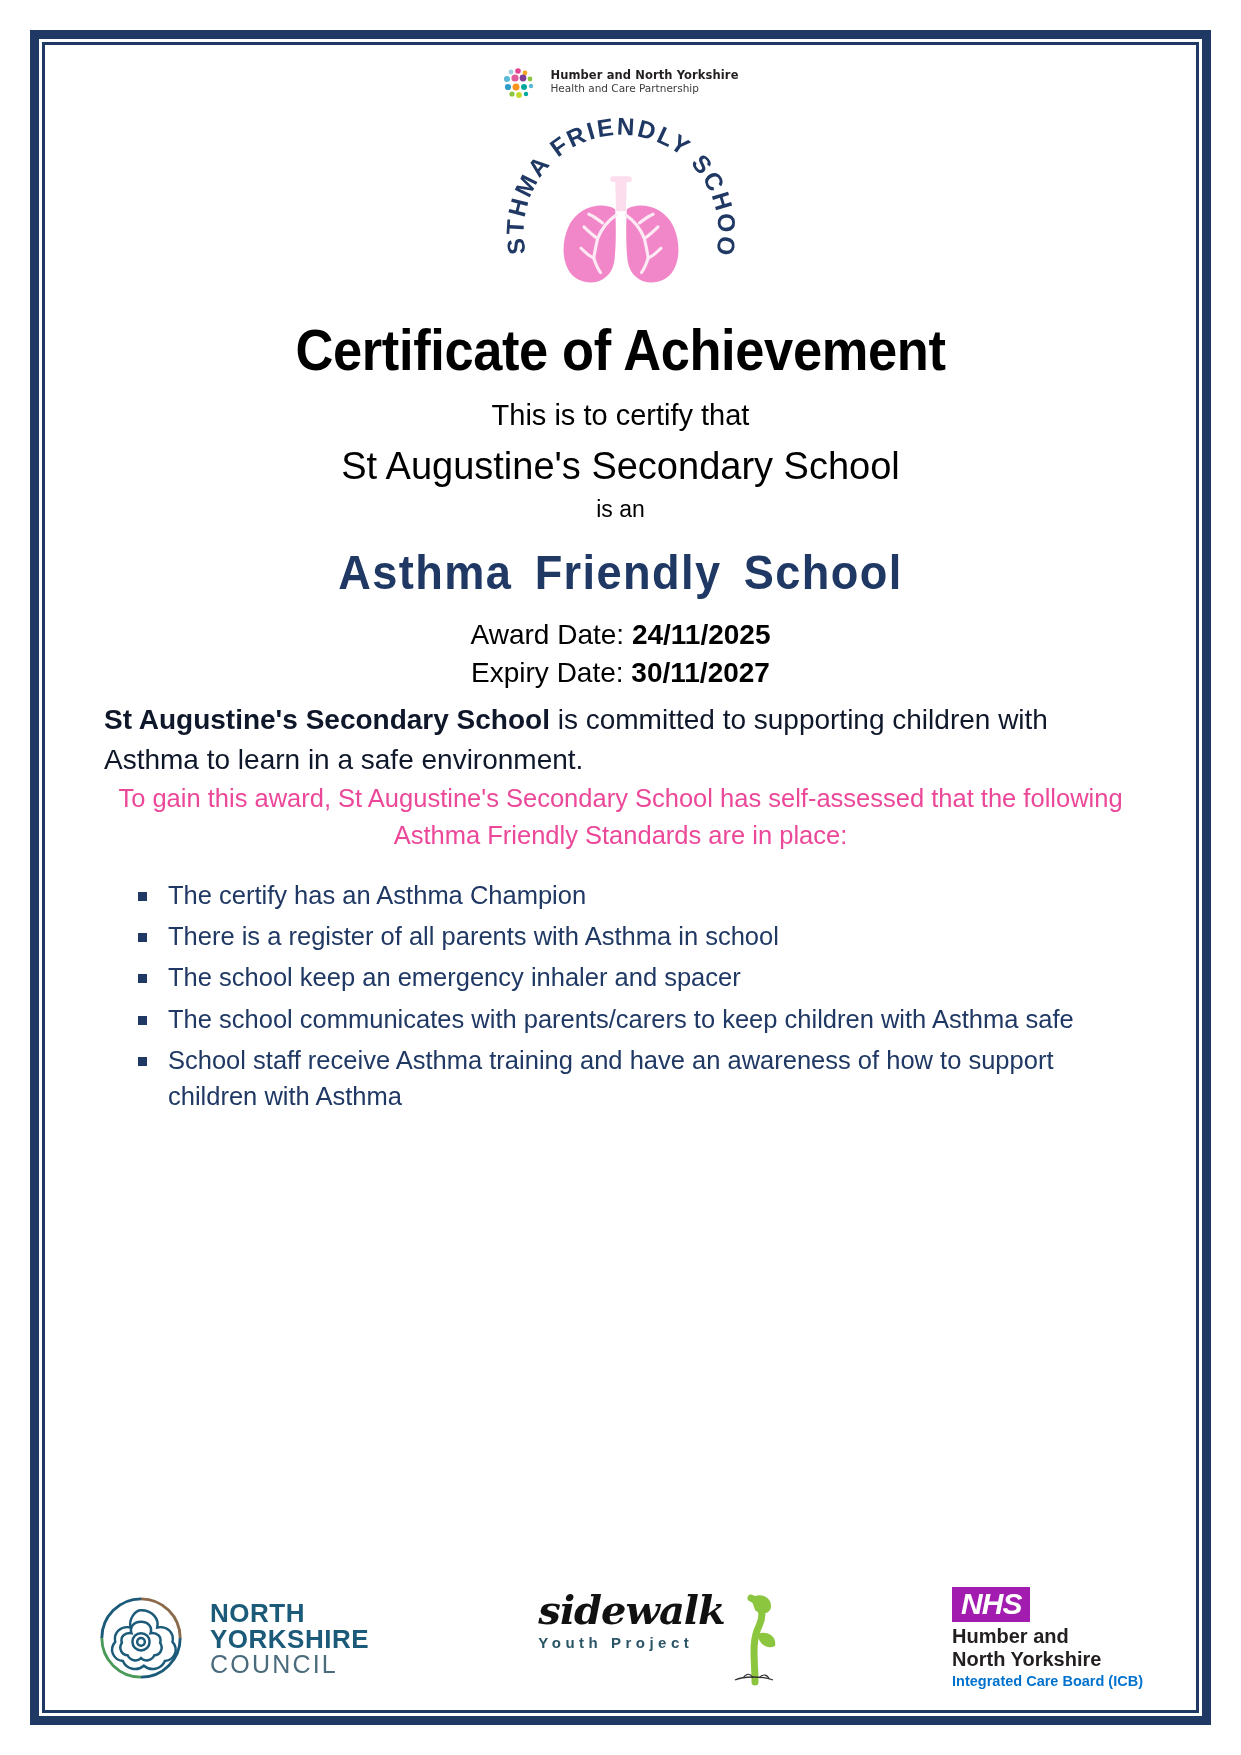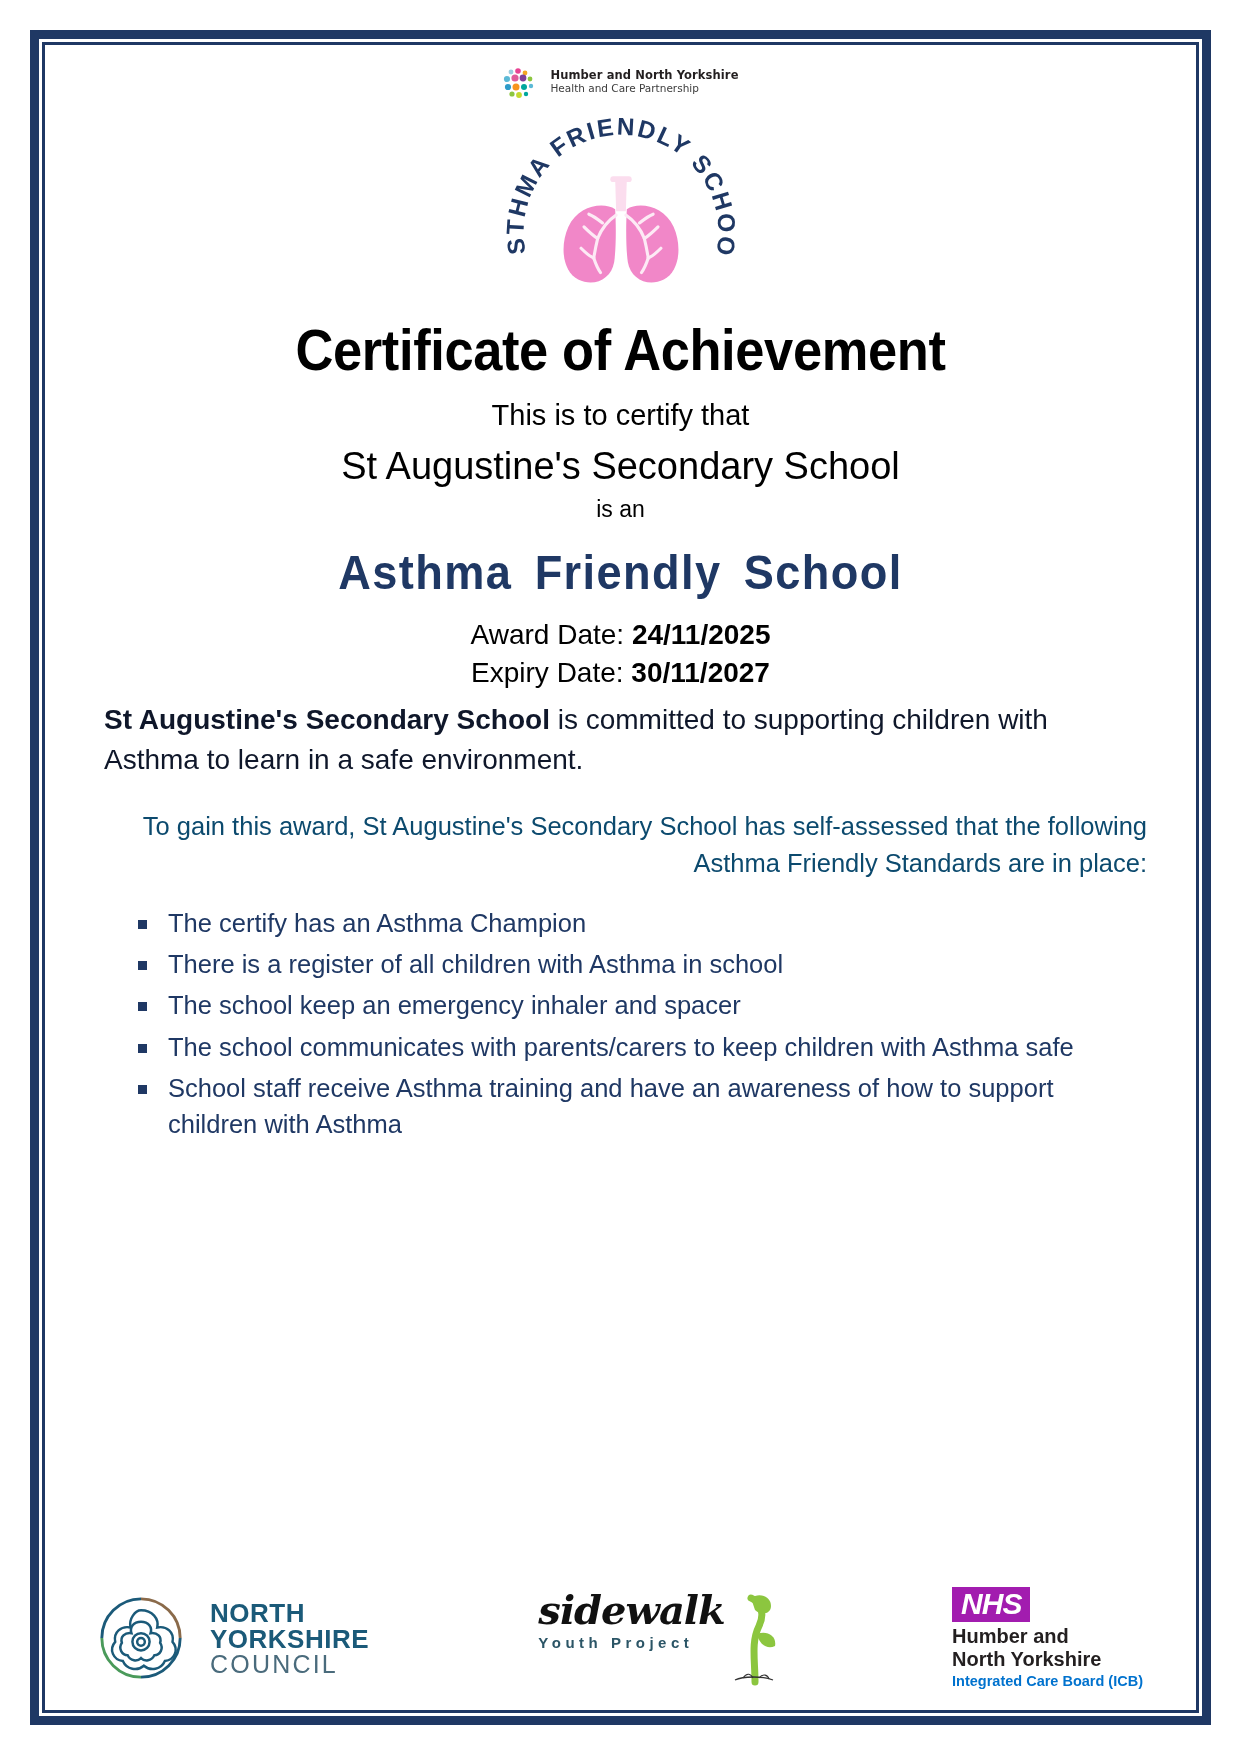--- a/index.html
+++ b/index.html
@@ -143,24 +143,23 @@
     font-size: 28px;
     color: #0f172a;
     line-height: 1.42;
     margin-top: 8px;
     padding: 0 10px;
   }
   .commitment b { font-weight: bold; }
 
   .intro {
     font-size: 25.5px;
-    color: #0c4a6e;
+    color: #ec4899;
     line-height: 1.48;
-    margin-top: 28px;
-    text-align: right;
+    text-align: center;
   }
 
   
   ul.standards {
     list-style: none;
     margin-top: 22px;
     padding-left: 36px;
   }
   ul.standards li {
     position: relative;
@@ -357,21 +356,21 @@
         <b>30/11/2027</b>
       </div>
     </div>
 
     <div class="commitment"><b>St Augustine's Secondary School</b><span> is committed to supporting children with Asthma to learn in a safe environment.</span></div>
 
     <div class="intro">To gain this award, St Augustine's Secondary School has self-assessed that the following Asthma Friendly Standards are in place:</div>
 
     <ul class="standards">
       <li>The certify has an Asthma Champion</li>
-      <li>There is a register of all children with Asthma in school</li>
+      <li>There is a register of all parents with Asthma in school</li>
       <li>The school keep an emergency inhaler and spacer</li>
       <li>The school communicates with parents/carers to keep children with Asthma safe</li>
       <li>School staff receive Asthma training and have an awareness of how to support children with Asthma</li>
     </ul>
   </div>
 
   <div class="footer">
 
     <div class="nyc">
       <svg class="nyc-rose" viewBox="0 0 90 90">

